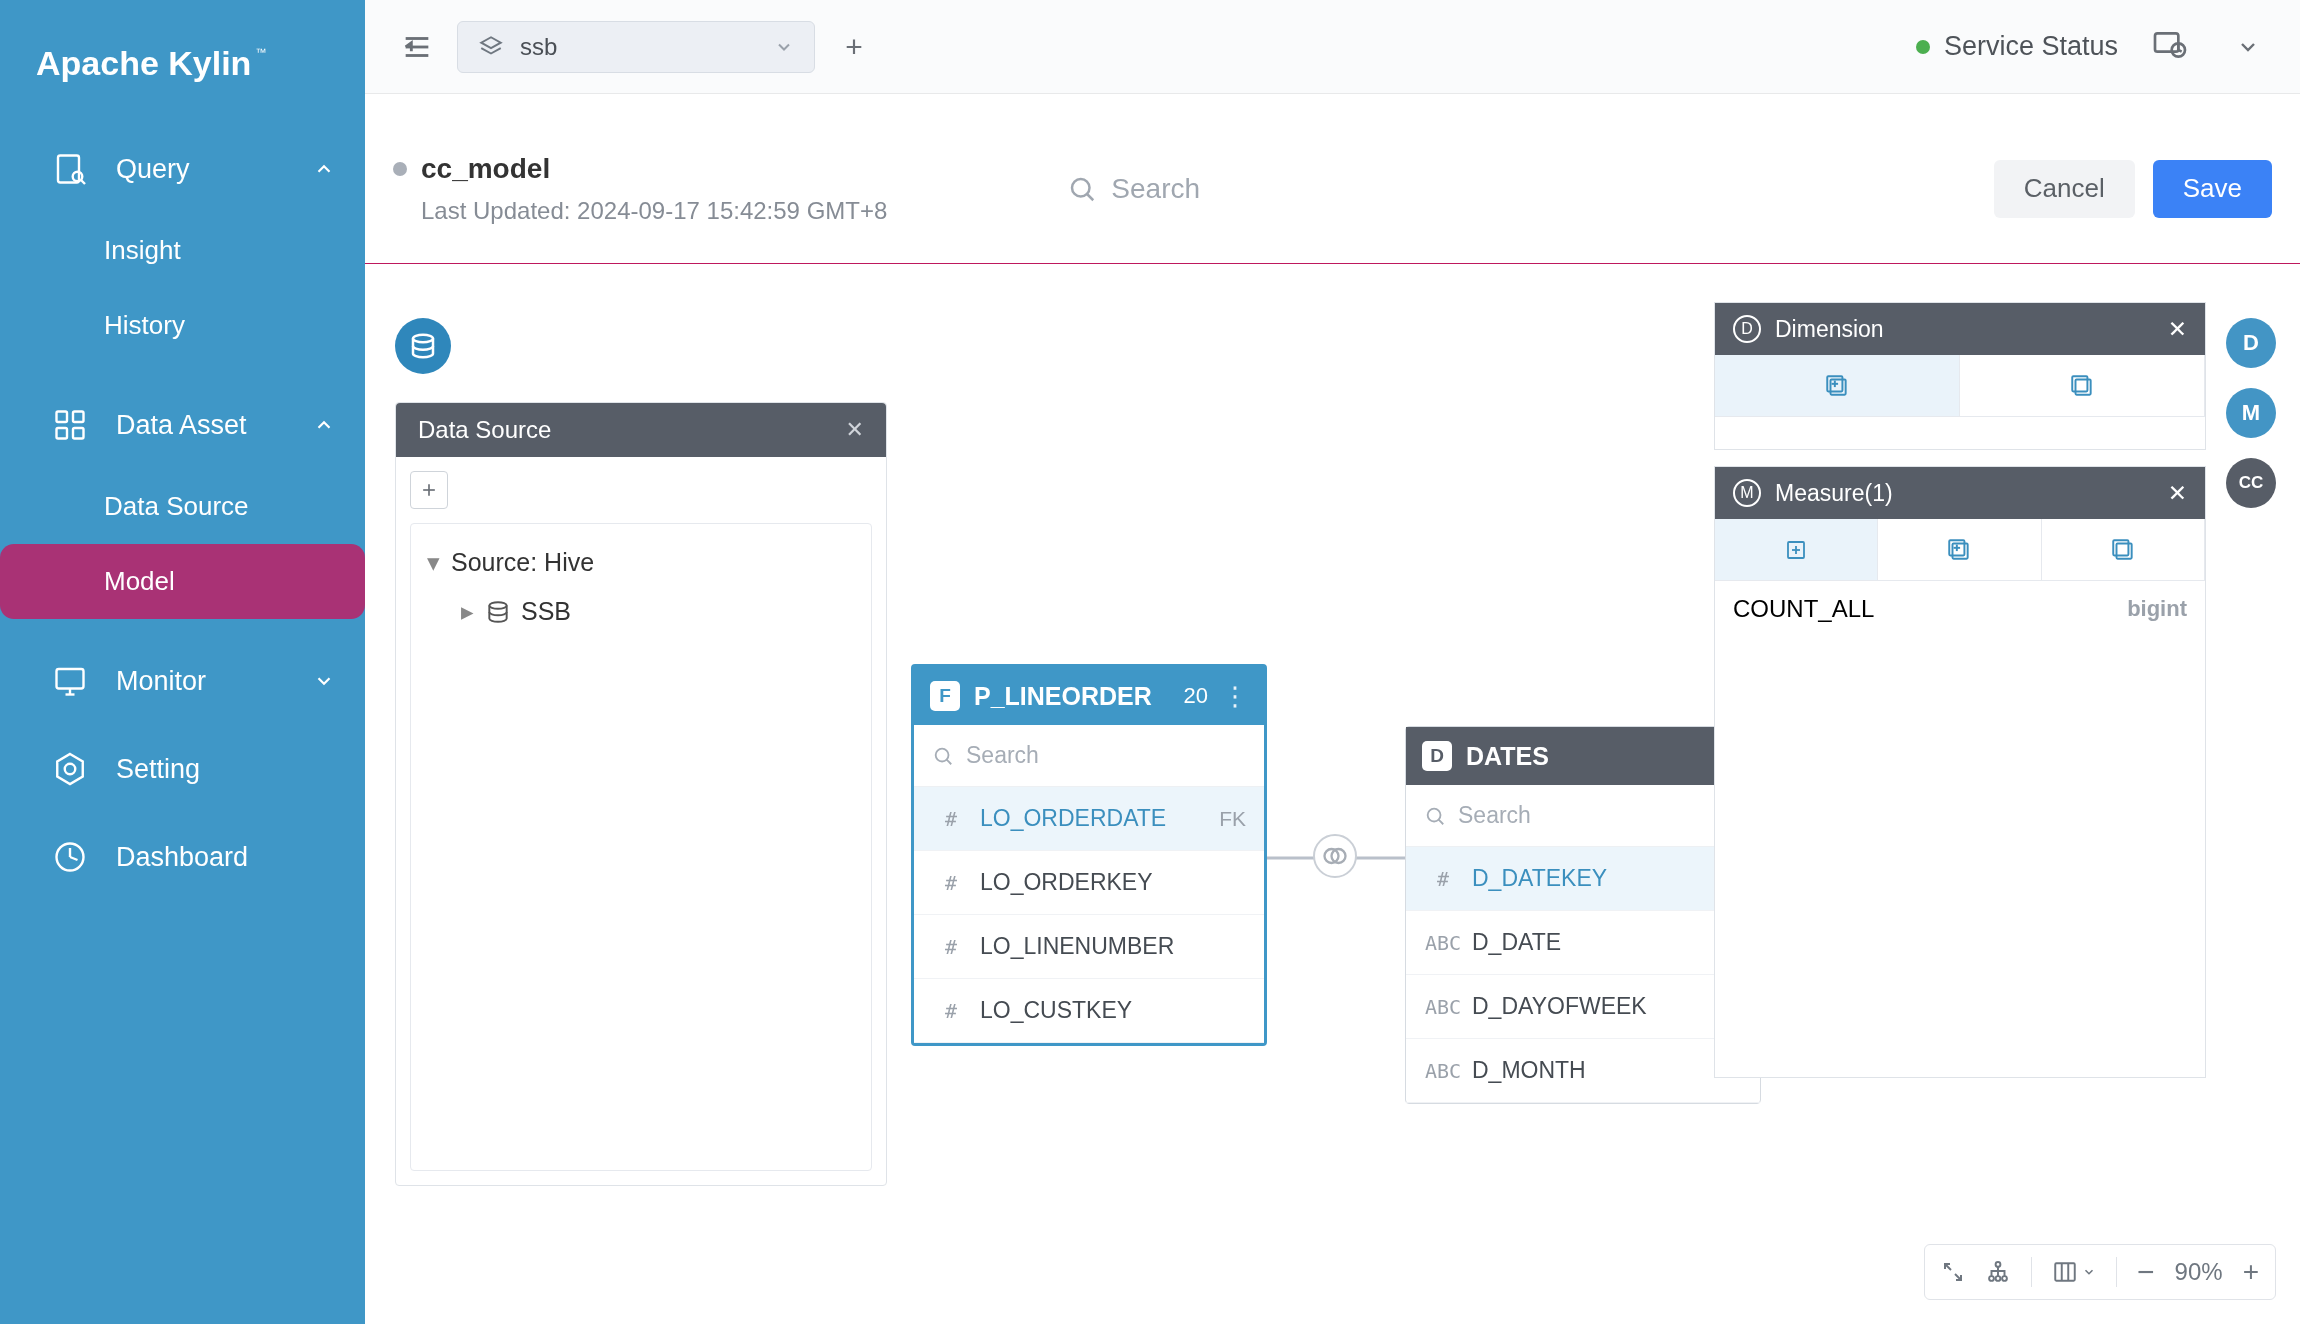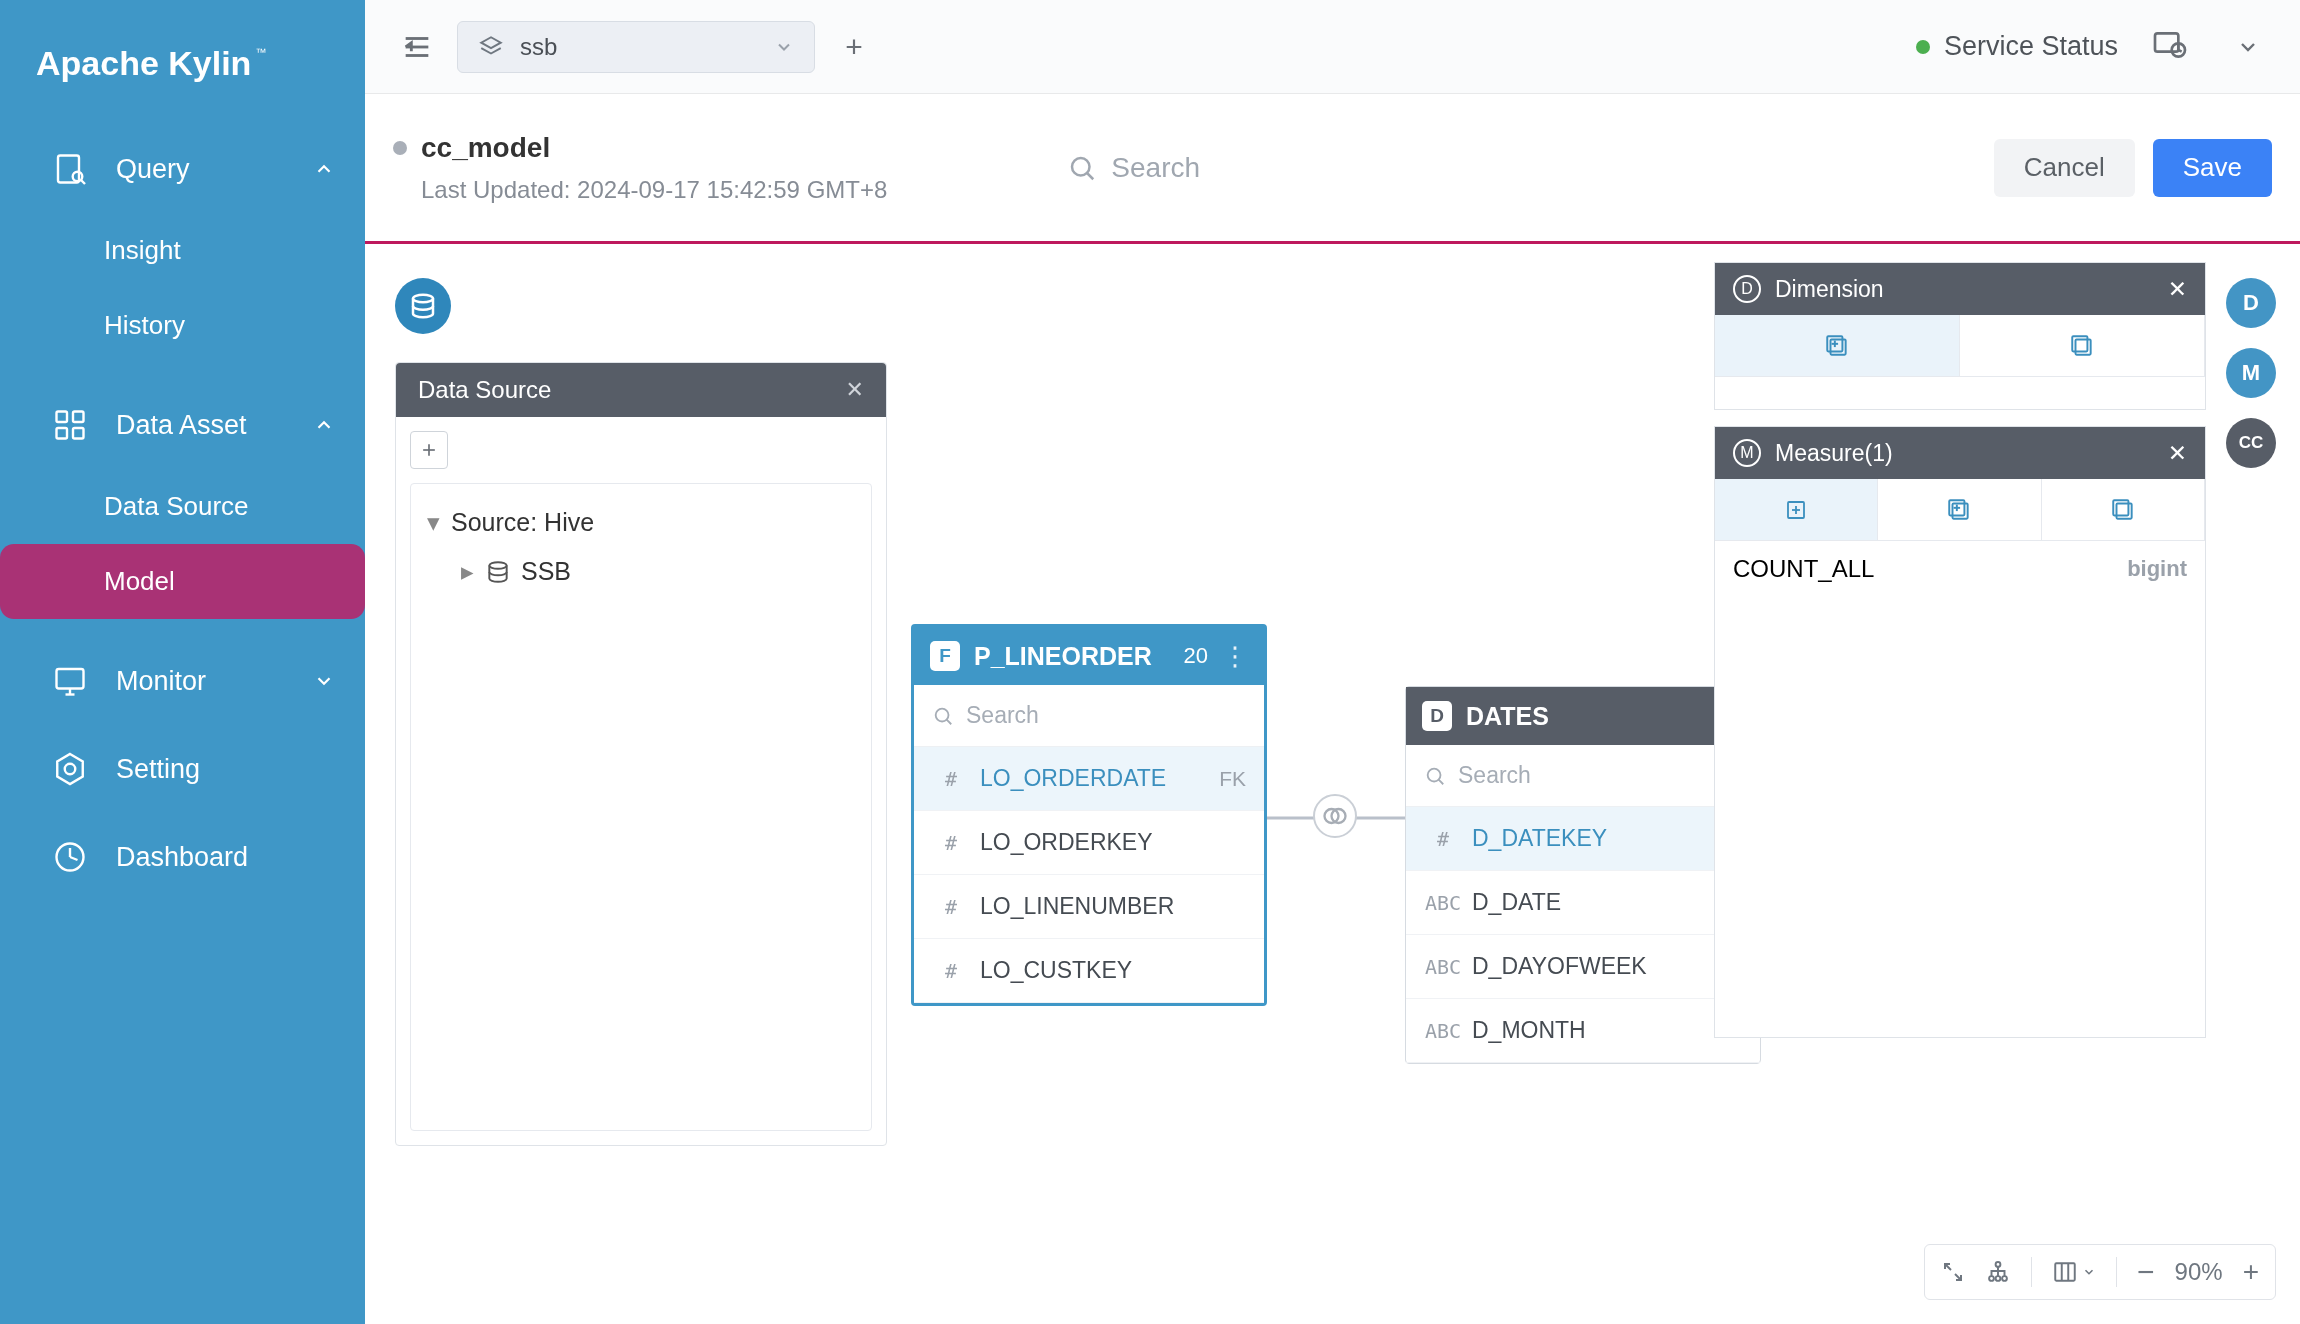--- a/index.html
+++ b/index.html
@@ -12,35 +12,35 @@
 .brand .tm { font-size: 11px; position: absolute; top: 26px; margin-left: 4px; font-weight: 400;}
 .nav { flex: 1; padding-top: 18px; }
 .nav-item { display: flex; align-items: center; padding: 22px 30px 22px 48px; font-size: 27px; cursor: pointer; }
 .nav-item.active { background: #a93275; border-radius: 14px; }
 .nav-item .nav-icon { width: 44px; height: 44px; display: inline-flex; align-items: center; justify-content: center; margin-right: 24px; }
 .nav-sub { padding-left: 104px; font-size: 26px; padding-top: 22px; padding-bottom: 22px; cursor: pointer; }
 .nav-item .chevron { margin-left: auto; }
 .nav-sep { height: 18px; }
 
 
-.main { flex: 1; display: flex; flex-direction: column; }
+.main { flex: 1; display: flex; flex-direction: column; gap: 20px; }
 .topbar { height: 94px; background: #fafbfc; border-bottom: 1px solid #e8e9ea; display: flex; align-items: center; padding: 0 30px; gap: 18px; }
 .collapse-btn { width: 44px; height: 44px; display: flex; align-items: center; justify-content: center; cursor: pointer; color: #6a6f76; }
 .project-select { background: #eceff4; border: 1px solid #d8dde4; border-radius: 6px; height: 52px; width: 358px; display: flex; align-items: center; padding: 0 20px; font-size: 24px; color: #4a4f55; cursor: pointer; }
 .project-select .proj-icon { margin-right: 16px; color: #6f7780; }
 .project-select .chev { margin-left: auto; color: #9aa1aa; }
 .plus-btn { width: 42px; height: 42px; display: flex; align-items: center; justify-content: center; color: #6a6f76; cursor: pointer; font-size: 30px; }
 .topbar-right { margin-left: auto; display: flex; align-items: center; gap: 32px; text-align: right; }
 .status-pill { display: flex; align-items: center; font-size: 27px; color: #4e5359; }
 .status-dot { width: 14px; height: 14px; border-radius: 50%; background: #4caf50; margin-right: 14px; }
 .notif-icon { width: 44px; height: 44px; color: #6a6f76; cursor: pointer; }
 .user-chev { width: 44px; height: 44px; color: #6a6f76; cursor: pointer; display: flex; align-items: center; justify-content: center; }
 
 
-.header-row { height: 150px; background: #fff; border-bottom: 3px solid #be185d; display: flex; align-items: center; padding: 0 28px; }
+.header-row { height: 150px; background: #fff; border-bottom: 1px solid #be185d; display: flex; align-items: center; padding: 0 28px; }
 .model-info { display: flex; flex-direction: column; }
 .model-title { display: flex; align-items: center; font-size: 28px; font-weight: 700; color: #333; margin-bottom: 12px; }
 .model-title .dot { width: 14px; height: 14px; border-radius: 50%; background: #a9afb8; margin-right: 14px; }
 .model-sub { font-size: 24px; color: #868c95; margin-left: 28px; }
 .center-search { margin-left: 180px; display: flex; align-items: center; color: #a0a7b0; font-size: 28px; }
 .center-search .mag { margin-right: 14px; }
 .header-btns { margin-left: auto; display: flex; gap: 18px; }
 .btn { height: 58px; padding: 0 30px; border-radius: 6px; font-size: 26px; display: inline-flex; align-items: center; cursor: pointer; }
 .btn-cancel { background: #f2f3f5; color: #5b6066; }
 .btn-save { background: #3b82f6; color: #fff; }

